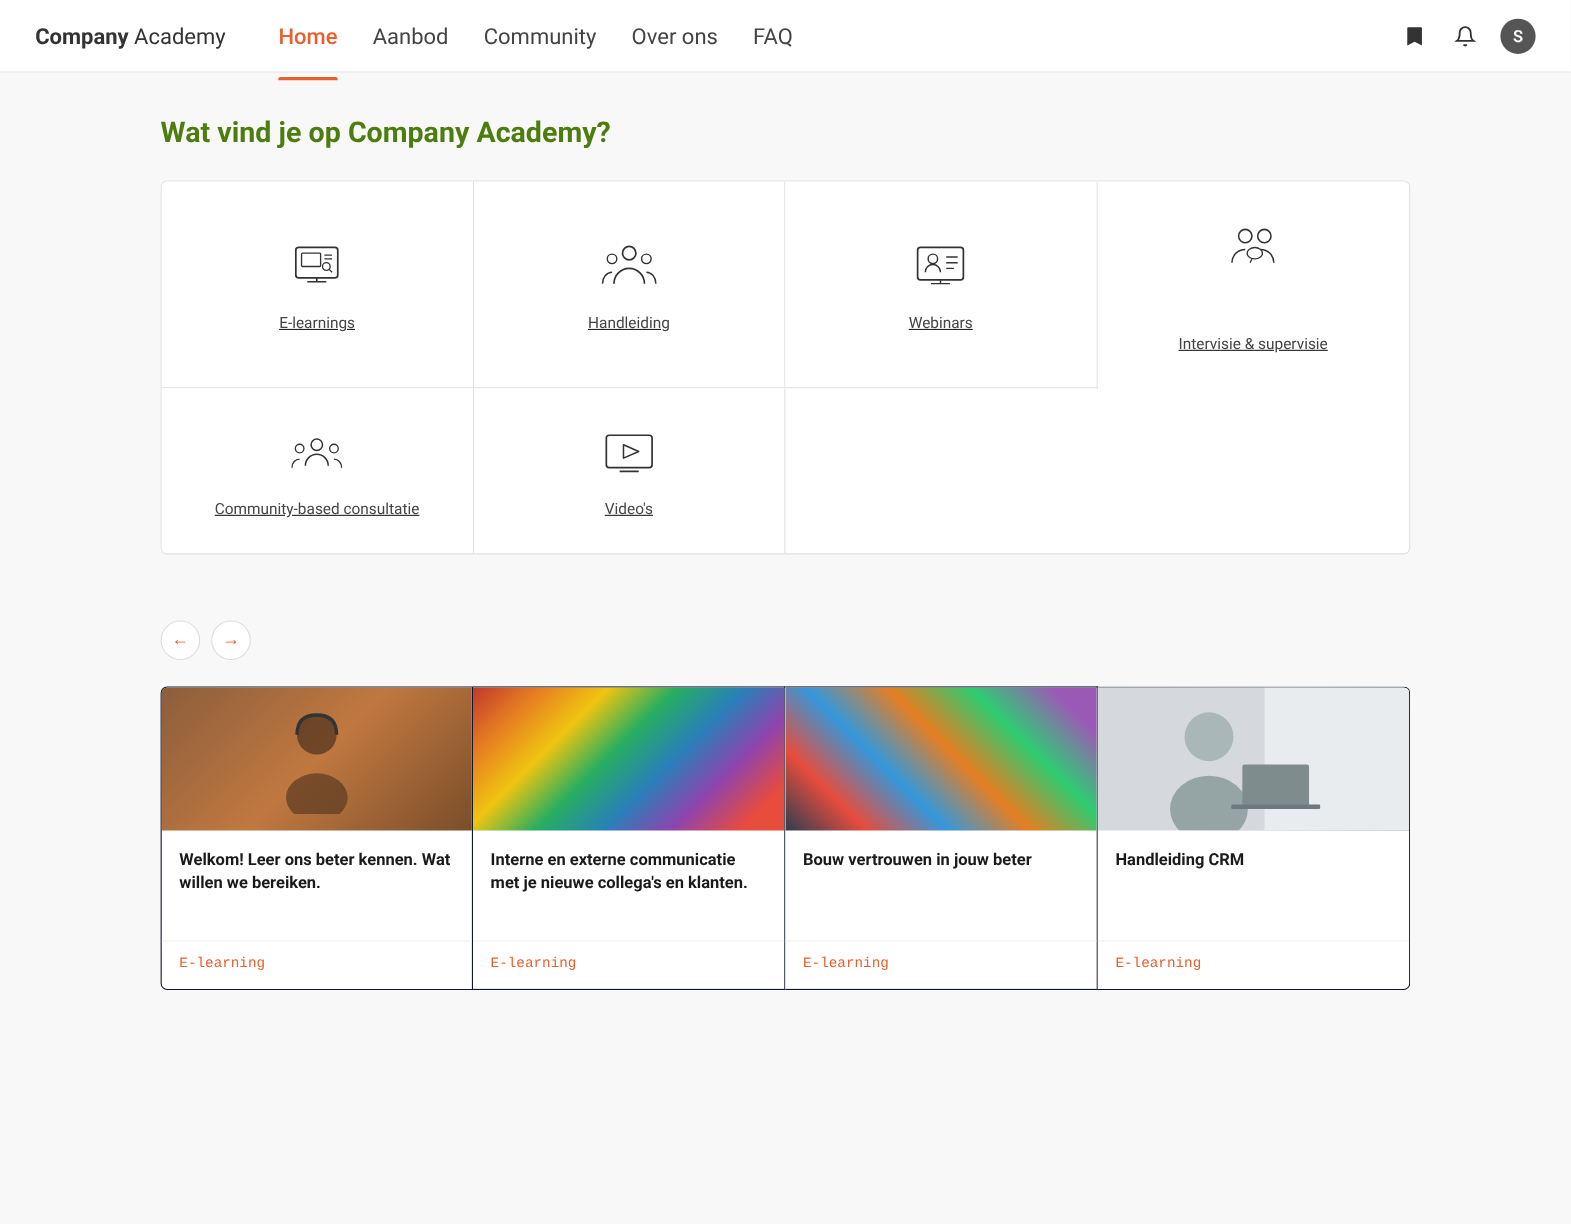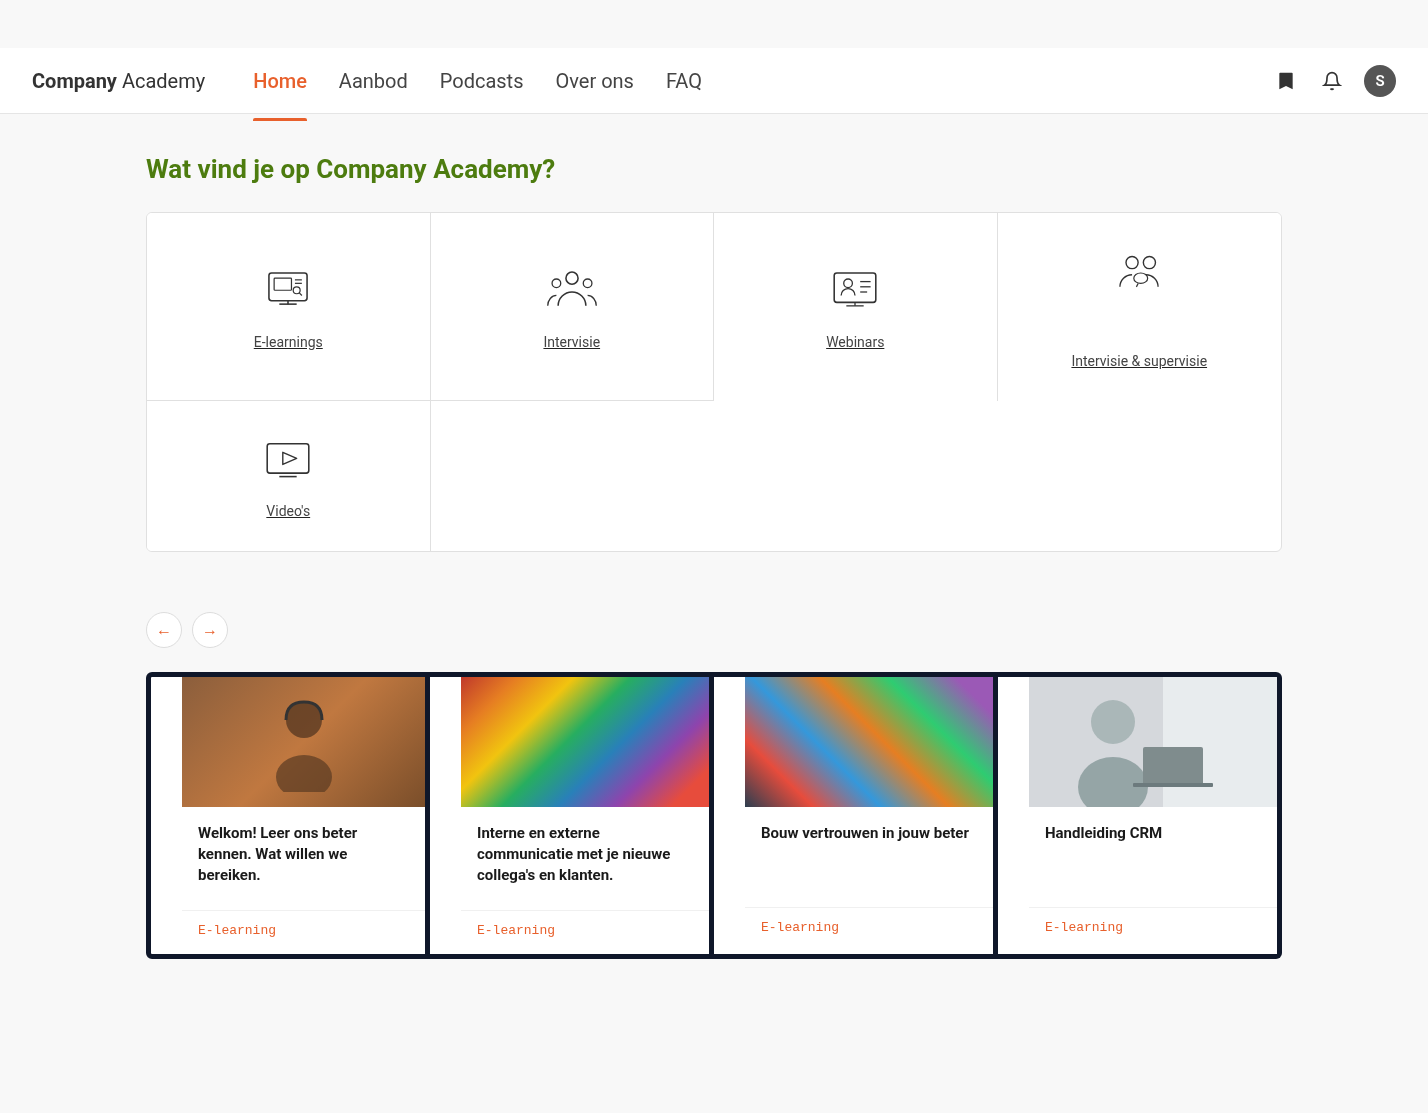--- a/index.html
+++ b/index.html
@@ -14,21 +14,20 @@
     .header {
       background: #fff;
       border-bottom: 1px solid #e5e5e5;
       display: flex;
       align-items: center;
       padding: 0 32px;
       height: 66px;
       position: sticky;
       top: 0;
       z-index: 100;
-      margin-top: 48px;
     }
     .logo {
       font-size: 20px;
       font-weight: 400;
       color: #333;
       margin-right: 48px;
       white-space: nowrap;
     }
     .logo strong {
       font-weight: 700;
@@ -181,25 +180,24 @@
     }
 
     
     .cards-grid {
       display: grid;
       grid-template-columns: repeat(4, 1fr);
       gap: 0;
     }
     .course-card {
       background: #fff;
-      border: 5px solid #0f172a;
+      border: 1px solid #0f172a;
       border-radius: 0;
       overflow: hidden;
       cursor: pointer;
-      padding-left: 31px;
     }
     .course-card:first-child { border-radius: 6px 0 0 6px; }
     .course-card:last-child { border-radius: 0 6px 6px 0; }
     .course-card + .course-card { border-left: none; }
     .card-image-placeholder {
       width: 100%;
       height: 130px;
       display: flex;
       align-items: center;
       justify-content: center;
@@ -236,21 +234,21 @@
 </head>
 <body>
 
 <header class="header">
   <div class="logo">
     <strong>Company</strong><span> Academy</span>
   </div>
   <nav class="nav">
     <a class="nav-item active">Home</a>
     <a class="nav-item">Aanbod</a>
-    <a class="nav-item">Podcasts</a>
+    <a class="nav-item">Community</a>
     <a class="nav-item">Over ons</a>
     <a class="nav-item">FAQ</a>
   </nav>
   <div class="header-actions">
     <div class="header-icon">
       <svg width="20" height="20" viewBox="0 0 24 24" fill="#333" stroke="#333" stroke-width="0">
         <path d="M5 2h14a1 1 0 011 1v19l-8-4-8 4V3a1 1 0 011-1z"></path>
       </svg>
     </div>
     <div class="header-icon">
@@ -291,21 +289,21 @@
         <div class="cat-icon">
           <svg viewBox="0 0 60 60">
             <circle cx="30" cy="14" r="7" stroke="#333" stroke-width="1.8" fill="none"></circle>
             <path d="M14 46c0-8.8 7.2-16 16-16s16 7.2 16 16" stroke="#333" stroke-width="1.8" fill="none"></path>
             <circle cx="12" cy="20" r="5" stroke="#333" stroke-width="1.5" fill="none"></circle>
             <path d="M2 46c0-6.6 4.5-12 10-12" stroke="#333" stroke-width="1.5" fill="none"></path>
             <circle cx="48" cy="20" r="5" stroke="#333" stroke-width="1.5" fill="none"></circle>
             <path d="M58 46c0-6.6-4.5-12-10-12" stroke="#333" stroke-width="1.5" fill="none"></path>
           </svg>
         </div>
-        <span class="cat-label">Intervisie</span>
+        <span class="cat-label">Handleiding</span>
       </div>
 
       <div class="category-card">
         <div class="cat-icon">
           <svg viewBox="0 0 60 60">
             <rect x="6" y="8" width="48" height="34" rx="3" stroke="#333" stroke-width="1.8" fill="none"></rect>
 
             <circle cx="22" cy="20" r="5" stroke="#333" stroke-width="1.5" fill="none"></circle>
             <path d="M14 34c0-4.4 3.6-8 8-8s8 3.6 8 8" stroke="#333" stroke-width="1.5" fill="none"></path>
 
@@ -328,20 +326,33 @@
             <path d="M8 46c0-7.7 6.3-14 14-14" stroke="#333" stroke-width="1.6" fill="none"></path>
             <path d="M38 32c7.7 0 14 6.3 14 14" stroke="#333" stroke-width="1.6" fill="none"></path>
 
             <ellipse cx="32" cy="36" rx="8" ry="6" stroke="#333" stroke-width="1.4" fill="none"></ellipse>
             <line x1="29" y1="42" x2="27" y2="46" stroke="#333" stroke-width="1.4"></line>
           </svg>
         </div>
         <span class="cat-label">Intervisie &amp; supervisie</span>
       </div>
 
+      <div class="category-card">
+        <div class="cat-icon">
+          <svg viewBox="0 0 60 60">
+            <circle cx="30" cy="20" r="6" stroke="#333" stroke-width="1.6" fill="none"></circle>
+            <path d="M18 42c0-6.6 5.4-12 12-12s12 5.4 12 12" stroke="#333" stroke-width="1.6" fill="none"></path>
+            <circle cx="12" cy="24" r="4.5" stroke="#333" stroke-width="1.4" fill="none"></circle>
+            <path d="M4 44c0-5 3.6-9 8-9" stroke="#333" stroke-width="1.4" fill="none"></path>
+            <circle cx="48" cy="24" r="4.5" stroke="#333" stroke-width="1.4" fill="none"></circle>
+            <path d="M56 44c0-5-3.6-9-8-9" stroke="#333" stroke-width="1.4" fill="none"></path>
+          </svg>
+        </div>
+        <span class="cat-label">Community-based consultatie</span>
+      </div>
 
 
       <div class="category-card">
         <div class="cat-icon">
           <svg viewBox="0 0 60 60">
             <rect x="6" y="10" width="48" height="34" rx="3" stroke="#333" stroke-width="1.8" fill="none"></rect>
 
             <polygon points="24,20 24,34 40,27" stroke="#333" stroke-width="1.6" fill="none" stroke-linejoin="round"></polygon>
             <line x1="20" y1="48" x2="40" y2="48" stroke="#333" stroke-width="1.8"></line>
           </svg>

